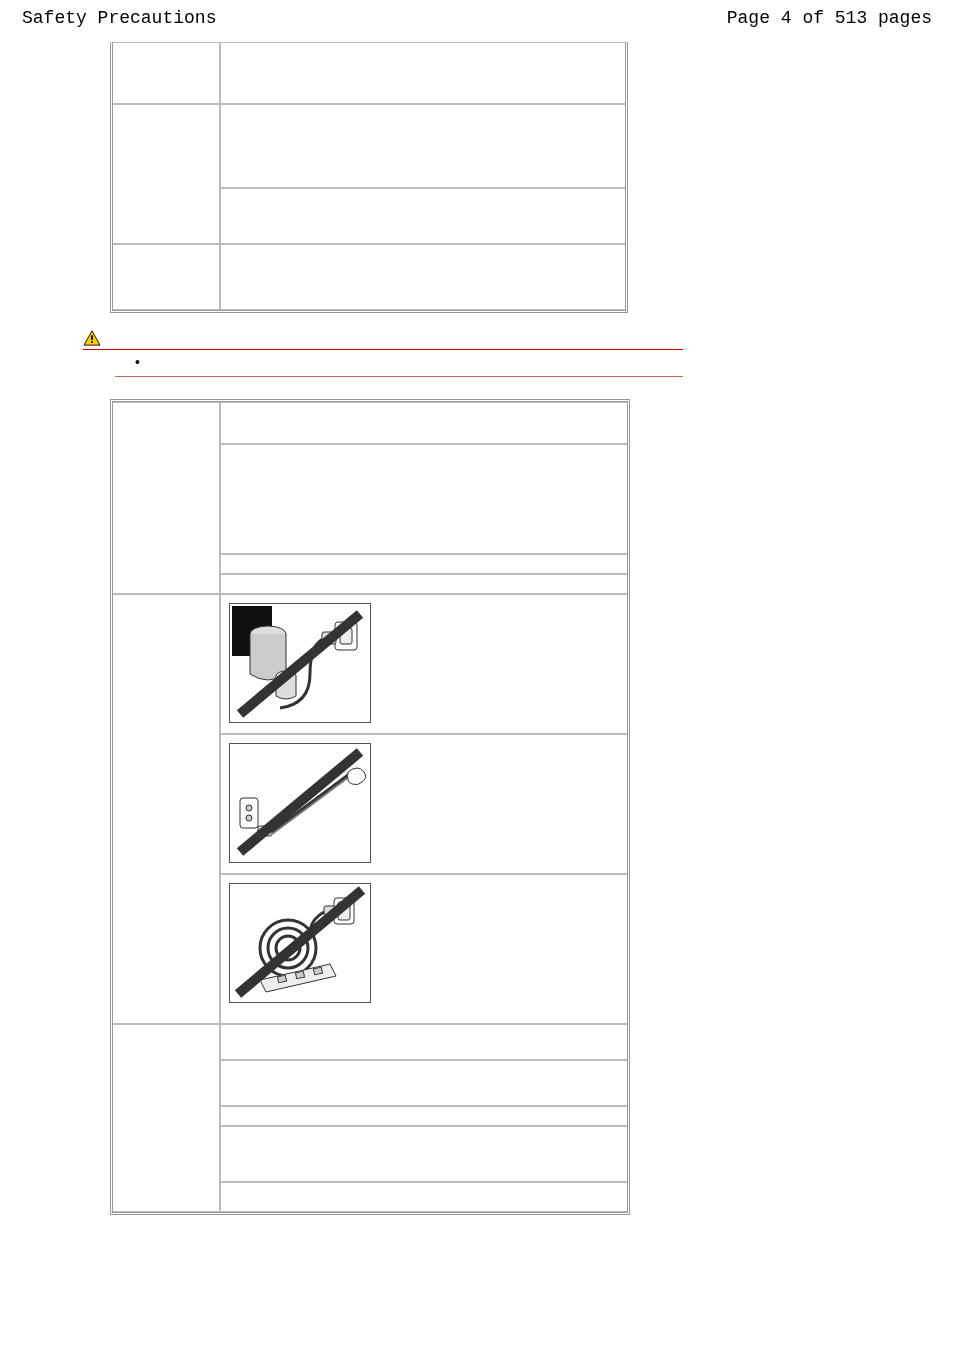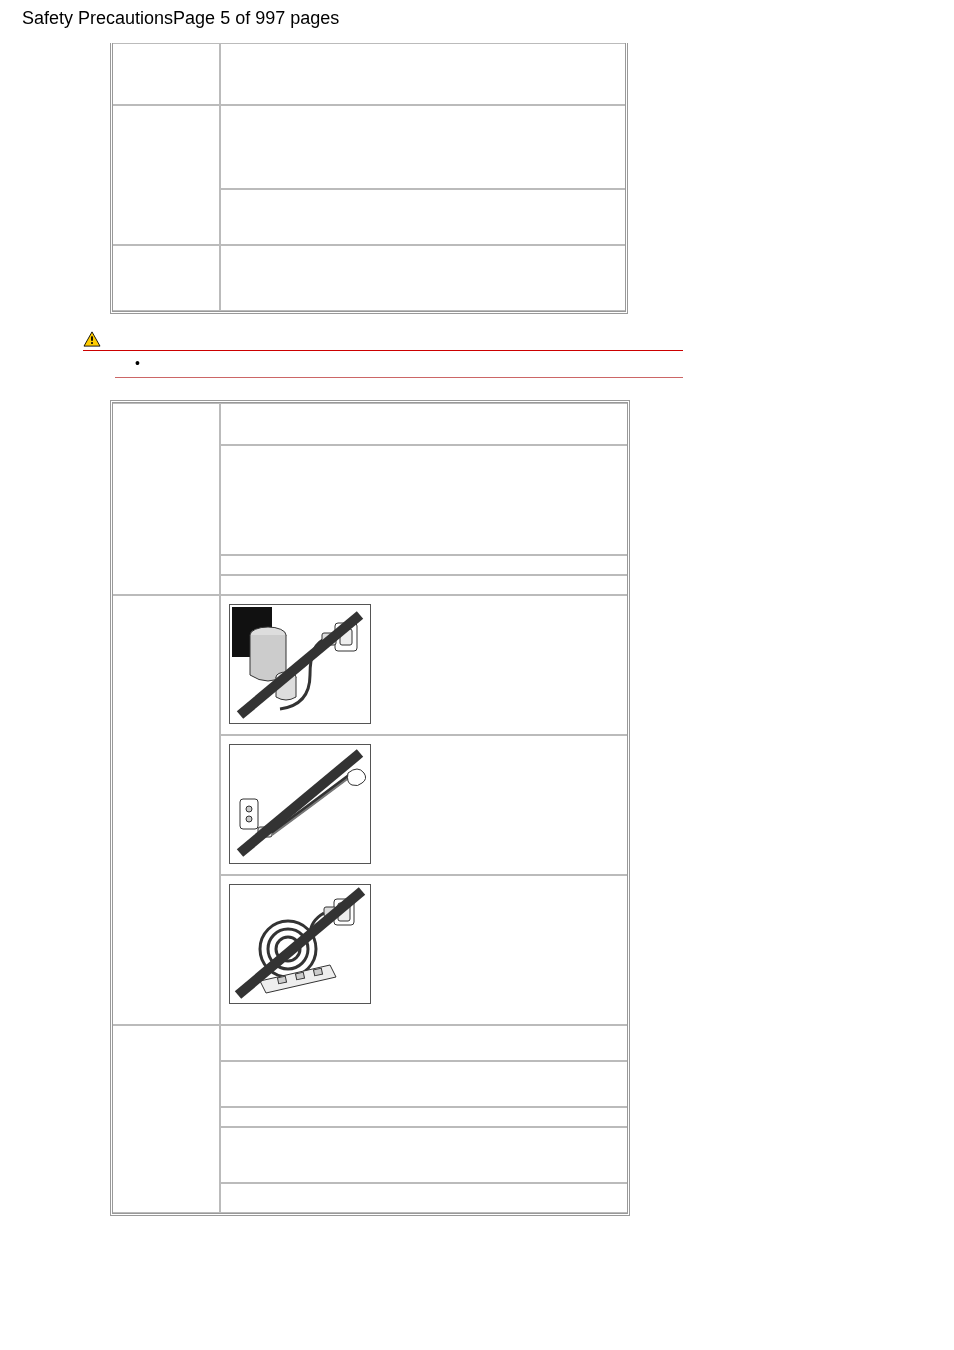--- a/index.html
+++ b/index.html
@@ -10,21 +10,23 @@
     font-size: 17px;
     color: #000;
     background: #fff;
   }
   .page {
     width: 954px;
     position: relative;
   }
   .header {
     display: flex;
+    justify-content: space-between;
     padding: 8px 22px 0 22px;
+    font-family: Liberation Mono, monospace;
   }
   .header .left, .header .right {
     font-size: 18px;
   }
   .content {
     width: 630px;
     margin-left: 55px;
     position: relative;
   }
 
@@ -136,21 +138,21 @@
   .illus svg { width: 100%; height: 100%; }
 
 </style>
 </head>
 <body>
 
 <div class="page">
 
   <div class="header">
     <div class="left">Safety Precautions</div>
-    <div class="right">Page 5 of 997 pages</div>
+    <div class="right">Page 4 of 513 pages</div>
   </div>
 
   <div class="content">
 
     <table class="box first">
       <tbody>
           <tr class="r1">
         <td class="col1"></td>
         <td class="col2"></td>
       </tr>

